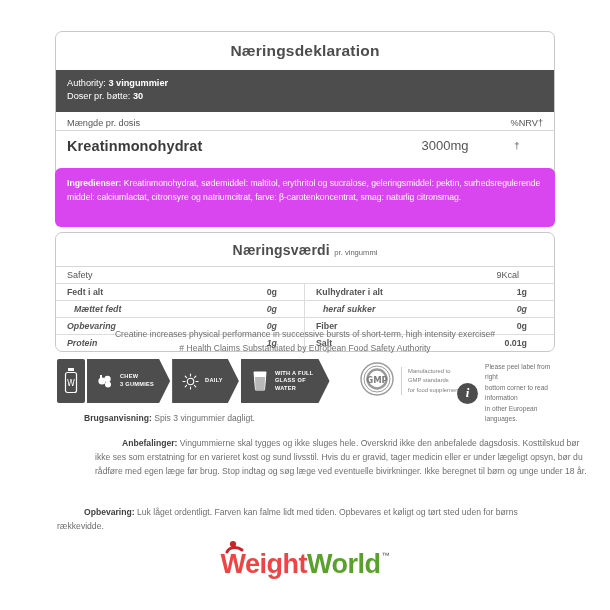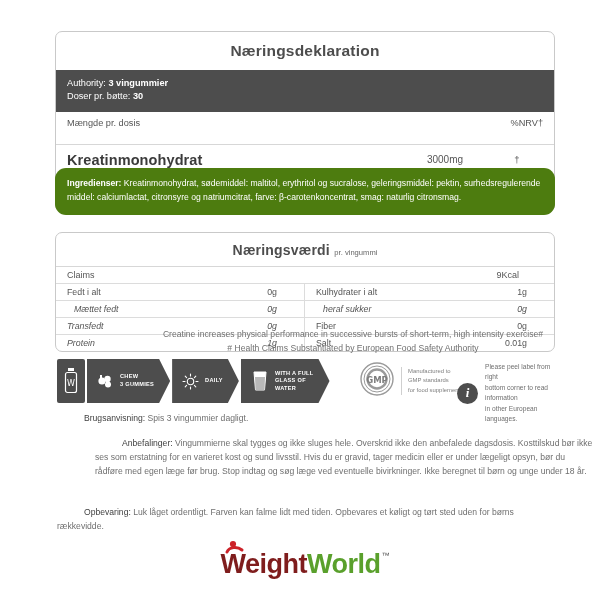--- a/index.html
+++ b/index.html
@@ -25,71 +25,71 @@
     letter-spacing:.2px;padding:10px 0 10px;
   }
   .dose-bar{
     background:#4d4d4d;color:#ffffff;
     padding:7px 11px 8px;font-size:9.2px;line-height:1.45;
   }
   .dose-bar b{font-weight:bold;}
   .amt-row{
     display:flex;justify-content:space-between;align-items:center;
     font-size:9.2px;color:#555;
-    padding:6px 11px 16px;border-bottom:1px solid #d7d7d7;
+    padding:6px 11px 2px;border-bottom:1px solid #d7d7d7;
   }
   .ingred-row{
     display:flex;align-items:center;
     padding:7px 11px 22px;border-bottom:1px solid #0f766e;
   }
   .ingred-name{flex:1;font-size:14.5px;font-weight:bold;color:#3b3b3b;letter-spacing:.1px;}
-  .ingred-amt{width:92px;text-align:center;font-size:10px;color:#555;}
+  .ingred-amt{width:92px;text-align:center;font-size:13px;color:#555;}
   .ingred-nrv{width:52px;text-align:center;font-size:9.5px;color:#555;}
   .foot-note{font-size:7.4px;color:#6b6b6b;padding:5px 11px 6px;}
 
   
   #ingredients-block{
     position:absolute;left:55px;top:168px;width:500px;
-    background:#4d7c0f;color:#fff;border-radius:11px;
-    padding:9px 12px 10px;box-sizing:border-box;
+    background:#d946ef;color:#fff;border-radius:6px;
+    padding:9px 12px 22px;box-sizing:border-box;
     font-size:8.6px;line-height:1.62;
   }
   #ingredients-block b{font-weight:bold;}
 
   
   #panel-values{top:232px;}
   .values-title{
     text-align:center;padding:8px 0 7px;color:#4d4d4d;
     border-bottom:1px solid #d7d7d7;
   }
   .values-title .vt-main{font-size:14px;font-weight:bold;letter-spacing:.2px;}
   .values-title .vt-sub{font-size:7.6px;font-weight:normal;color:#666;}
   .energy-row{
     display:flex;justify-content:space-between;
     font-size:9px;color:#555;padding:3px 11px 3px;
     border-bottom:1px solid #dcdcdc;
   }
   .energy-row .e-val{padding-right:24px;}
   .vgrid{display:flex;}
-  .vcol{width:50%;box-sizing:border-box;}
+  .vcol{width:50%;box-sizing:border-box;font-weight:bold;}
   .vcol.left{border-right:1px solid #dcdcdc;}
   .vrow{
     display:flex;justify-content:space-between;
     font-size:8.8px;color:#555;
     padding:3px 11px 3px;border-bottom:1px solid #dcdcdc;
   }
   .vrow:last-child{border-bottom:none;}
   .vrow .v-val{padding-right:16px;}
   .vrow.indent .v-lab{padding-left:7px;}
   .vrow.ital .v-lab,.vrow.ital .v-val{font-style:italic;}
 
   
   #claims{
     position:absolute;left:55px;top:327px;width:500px;text-align:center;
-    font-size:8.6px;color:#6f6f6f;line-height:1.65;padding-left:48px;
+    font-size:8.6px;color:#6f6f6f;line-height:1.65;
   }
 
   
   #icon-strip{position:absolute;left:57px;top:359px;width:500px;height:44px;}
   .chev-wrap{position:absolute;left:0;top:0;display:flex;align-items:stretch;height:44px;}
   .bottle-box{
     width:28px;height:44px;background:#4d4d4d;
     display:flex;align-items:center;justify-content:center;
     border-radius:2px;margin-right:2px;
   }
@@ -116,32 +116,32 @@
     display:flex;align-items:center;justify-content:center;flex:none;
     font-family:"Liberation Serif",serif;
   }
   .info-txt{font-size:6.6px;color:#6f6f6f;line-height:1.58;margin-left:7px;}
 
   
   .para{
     position:absolute;left:57px;width:498px;
     font-size:8.6px;color:#6f6f6f;line-height:1.62;
   }
-  .para b{color:#3f3f3f;font-weight:normal;padding-left:27px;}
+  .para b{color:#3f3f3f;font-weight:bold;padding-left:27px;}
   #para-usage{top:412px;}
   #para-rec{top:437px;margin-left:38px;}
   #para-storage{top:506px;}
 
   
   #logo{
     position:absolute;left:0;top:549px;width:610px;
     display:flex;justify-content:center;align-items:flex-start;
   }
   .logo-inner{position:relative;display:flex;align-items:baseline;}
-  .logo-w{font-size:27px;font-weight:bold;color:#7f1d1d;letter-spacing:-.5px;}
+  .logo-w{font-size:27px;font-weight:bold;color:#ef4444;letter-spacing:-.5px;}
   .logo-world{font-size:27px;font-weight:bold;color:#5aa02c;letter-spacing:-.5px;}
   .logo-tm{font-size:8px;color:#555;margin-left:1px;align-self:flex-start;
            position:relative;top:2px;}
   .logo-fig{position:absolute;left:3px;top:-9px;}
 </style>
 </head>
 <body>
 
 <div class="page">
 
@@ -177,36 +177,36 @@
     <b>Ingredienser:</b><span> Kreatinmonohydrat, sødemiddel: maltitol, erythritol og sucralose, geleringsmiddel: pektin, surhedsregulerende middel: calciumlactat, citronsyre og natriumcitrat, farve: β-carotenkoncentrat, smag: naturlig citronsmag.</span>
   </div>
 
   <div class="panel" id="panel-values">
     <div class="values-title">
       <span class="vt-main">Næringsværdi</span>
       <span class="vt-sub">pr. vingummi</span>
     </div>
 
     <div class="energy-row">
-      <span>Claims</span>
+      <span>Safety</span>
       <span class="e-val">9Kcal</span>
     </div>
 
     <div class="vgrid">
       <div class="vcol left">
         <div class="vrow">
           <span class="v-lab">Fedt i alt</span>
           <span class="v-val">0g</span>
         </div>
         <div class="vrow indent ital">
           <span class="v-lab">Mættet fedt</span>
           <span class="v-val">0g</span>
         </div>
         <div class="vrow ital">
-          <span class="v-lab">Transfedt</span>
+          <span class="v-lab">Opbevaring</span>
           <span class="v-val">0g</span>
         </div>
         <div class="vrow ital">
           <span class="v-lab">Protein</span>
           <span class="v-val">1g</span>
         </div>
       </div>
 
       <div class="vcol">
         <div class="vrow">

